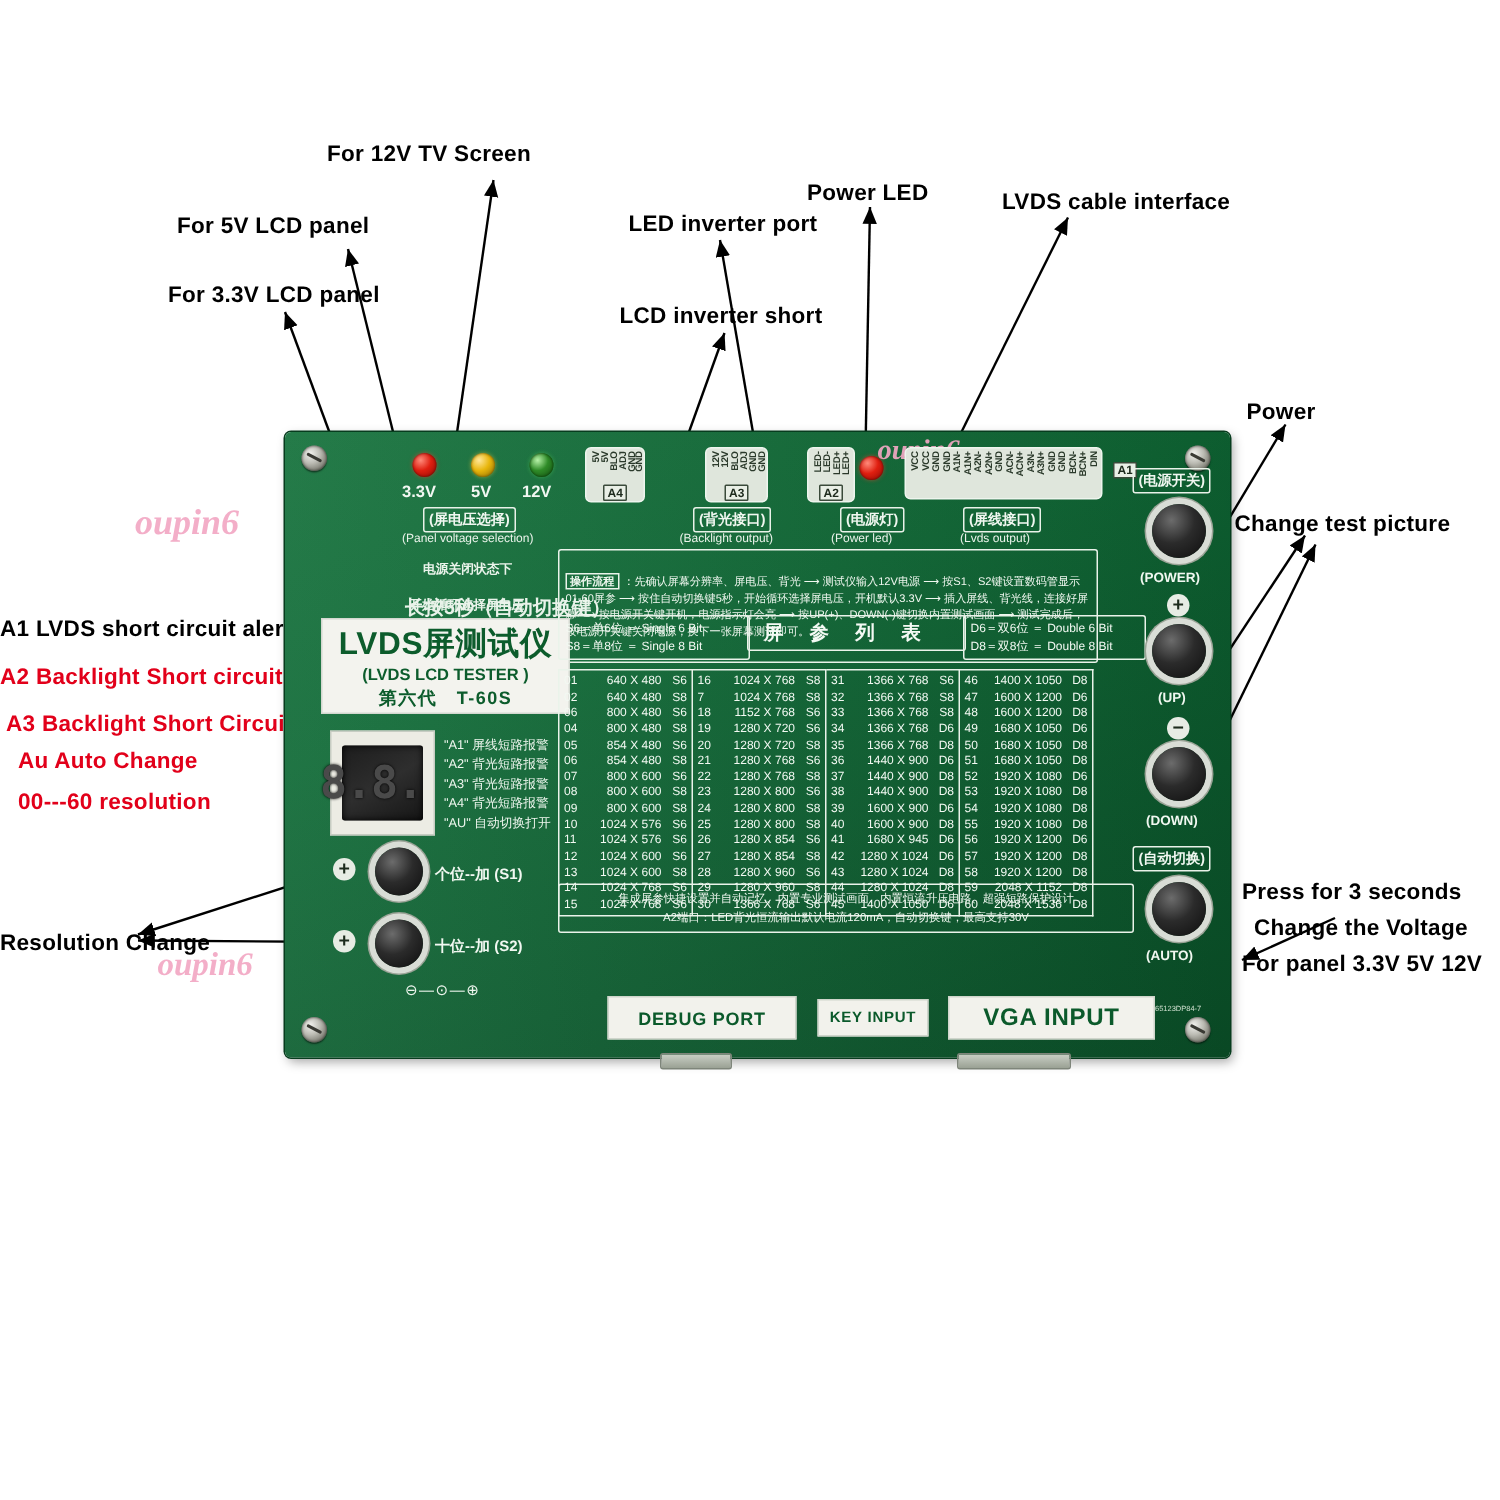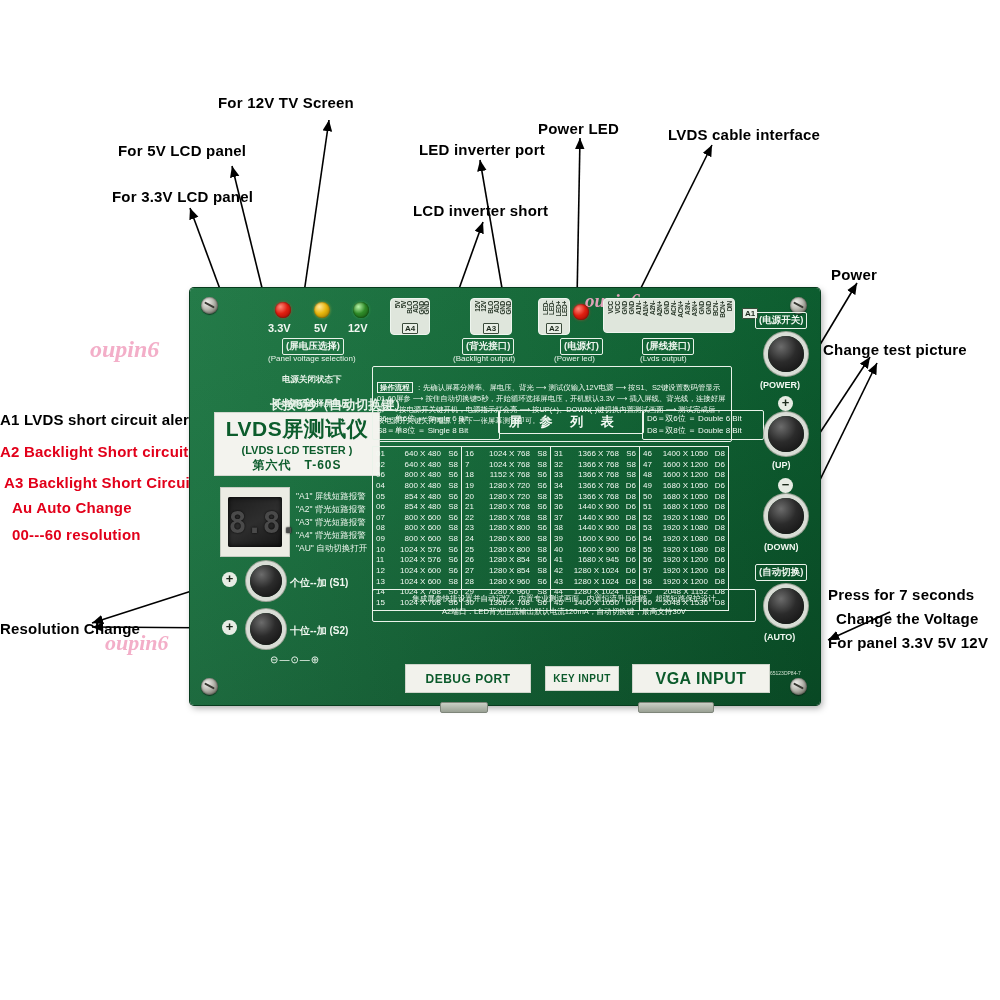--- a/index.html
+++ b/index.html
@@ -85,21 +85,21 @@
   .t2{font-size:11px;font-weight:bold;margin-top:1px;}
   .t3{font-size:12px;font-weight:bold;margin-top:1px;letter-spacing:1px;text-align:right;}
 
   
   .segbox{
     position:absolute;background:#ececE4;border:1px solid #c6ccc2;
     display:flex;align-items:center;justify-content:center;
   }
   .segglass{
     width:78%;height:74%;background:linear-gradient(150deg,#1d1d1d,#2e2e2e 50%,#161616);
-    border-radius:2px;display:flex;align-items:center;justify-content:flex-start;gap:5px;
+    border-radius:2px;display:flex;align-items:center;justify-content:flex-end;gap:5px;
     box-shadow:inset 0 0 5px #000;
   }
   .digit{
     color:#4a4a4a;font-family:"DejaVu Sans Mono",monospace;font-size:30px;font-weight:bold;
     text-shadow:0 0 2px #000;letter-spacing:-1px;
   }
 
   
   .alarmlist{position:absolute;color:#eef6ee;font-size:8.5px;line-height:1.52;white-space:nowrap;}
 
@@ -225,21 +225,21 @@
   <div class="callout black" style="left:823px;top:341px">Change test picture</div>
 
   <div class="callout black" style="left:0px;top:411px">A1 LVDS short circuit alert</div>
   <div class="callout red" style="left:0px;top:443px">A2 Backlight Short circuit alert</div>
   <div class="callout red" style="left:4px;top:474px">A3 Backlight Short Circuit alert</div>
   <div class="callout red" style="left:12px;top:499px">Au Auto Change</div>
   <div class="callout red" style="left:12px;top:526px">00---60 resolution</div>
 
   <div class="callout black" style="left:0px;top:620px">Resolution Change</div>
 
-  <div class="callout black" style="left:828px;top:586px">Press for 7 seconds</div>
+  <div class="callout black" style="left:828px;top:586px">Press for 3 seconds</div>
   <div class="callout black" style="left:836px;top:610px">Change the Voltage</div>
   <div class="callout black" style="left:828px;top:634px">For panel 3.3V 5V 12V</div>
 
   <div class="board">
 
     <div class="screw" style="left:11px;top:9px"></div>
     <div class="screw" style="left:600px;top:9px"></div>
     <div class="screw" style="left:11px;top:390px"></div>
     <div class="screw" style="left:600px;top:390px"></div>
 

